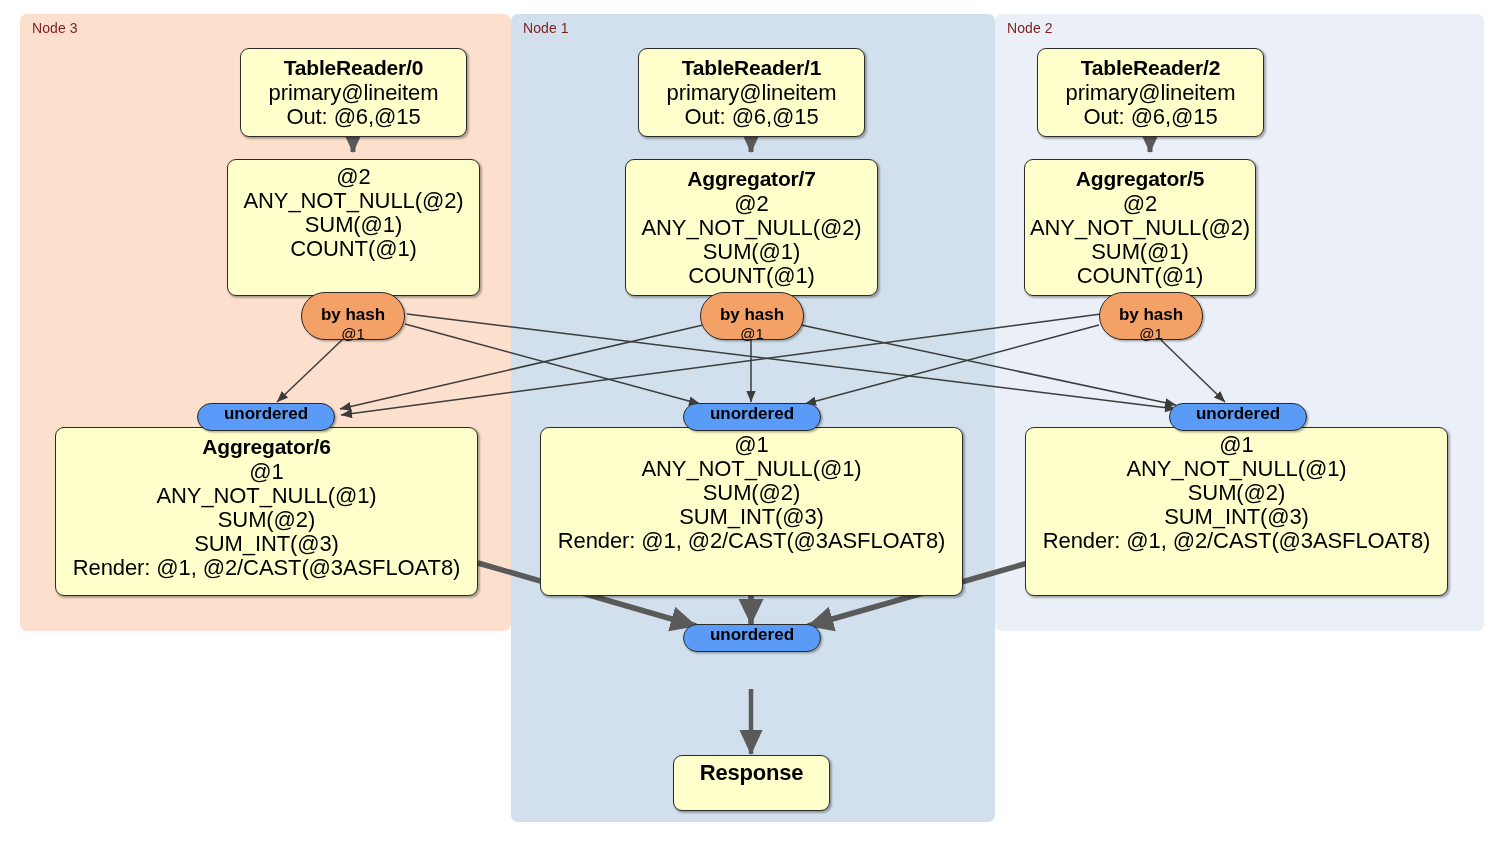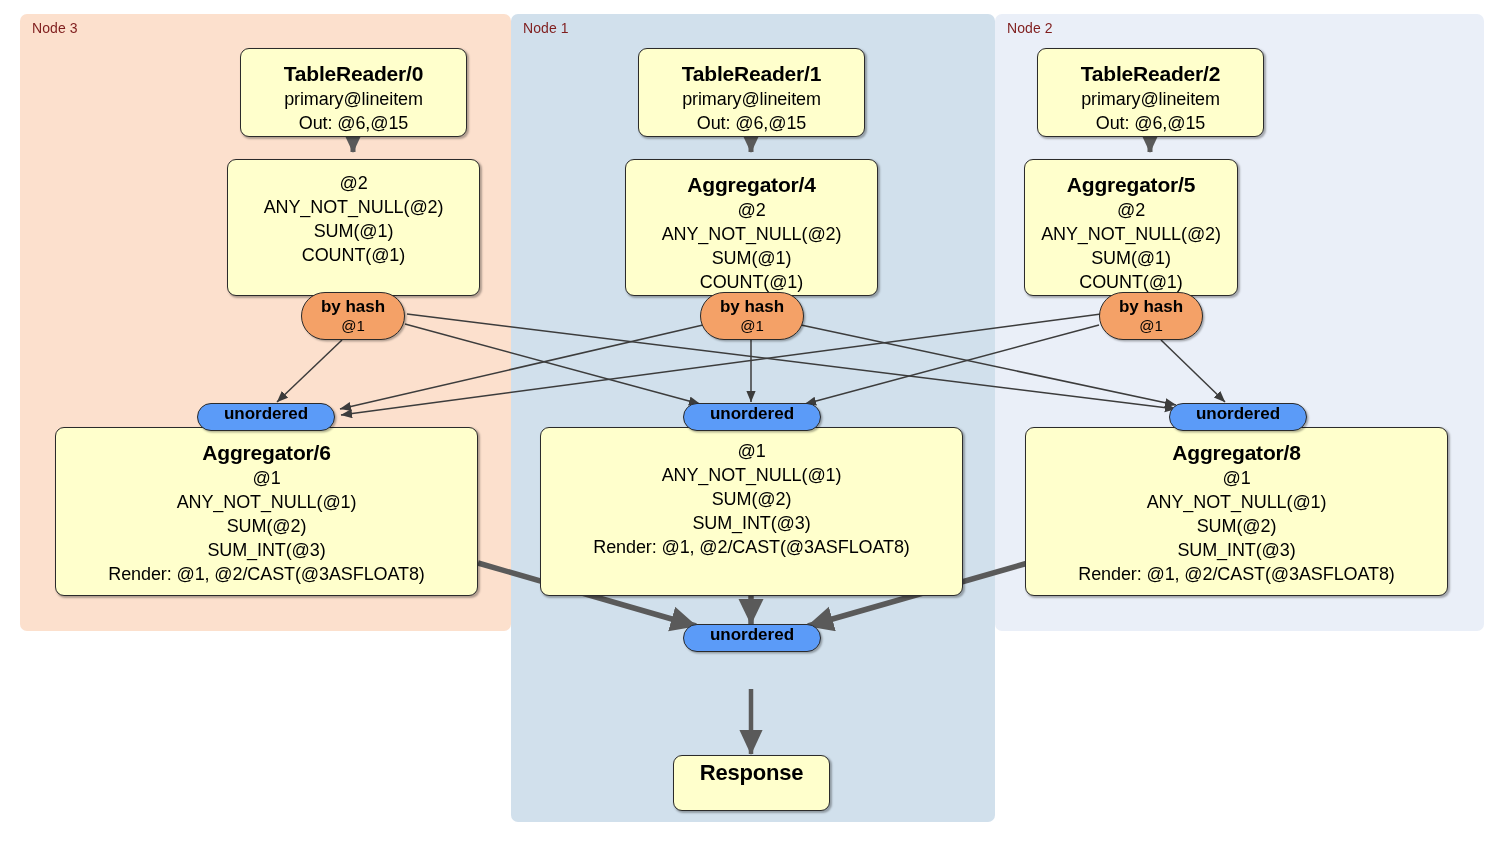--- a/index.html
+++ b/index.html
@@ -49,51 +49,51 @@
   
   .pbox {
     position: absolute;
     box-sizing: border-box;
     background: #ffffcc;
     border: 1.6px solid #2b2b2b;
     border-radius: 9px;
     box-shadow: 1.5px 1.5px 2px rgba(0,0,0,0.30);
     text-align: center;
     color: #000000;
-    padding-top: 11px;
+    padding-top: 5px;
   }
   .pbox .ptitle {
     display: block;
     font-weight: bold;
     font-size: 21px;
     line-height: 27px;
     letter-spacing: -0.2px;
   }
   .pbox .pline {
     display: block;
-    font-size: 18px;
+    font-size: 22px;
     line-height: 24px;
     letter-spacing: -0.1px;
   }
   .pbox.compact { padding-top: 2px; }
   .pbox.compact .ptitle { font-size: 22px; line-height: 30px; }
 
   
   .oval {
     position: absolute;
     box-sizing: border-box;
     border: 1.6px solid #2b2b2b;
     border-radius: 999px;
     text-align: center;
     box-shadow: 1.5px 1.5px 2px rgba(0,0,0,0.30);
     color: #000000;
   }
   .oval.byhash {
     background: #f4a167;
-    padding-top: 3px;
+    padding-top: 11px;
   }
   .oval.byhash .otitle {
     display: block;
     font-weight: bold;
     font-size: 17px;
     line-height: 21px;
   }
   .oval.byhash .osub {
     display: block;
     font-size: 15px;
@@ -226,21 +226,21 @@
     <span class="pline">Render: @1, @2/CAST(@3ASFLOAT8)</span>
   </div>
 
   <div class="pbox z-box" style="left:638px; top:48px; width:227px; height:89px;">
     <span class="ptitle">TableReader/1</span>
     <span class="pline">primary@lineitem</span>
     <span class="pline">Out: @6,@15</span>
   </div>
 
   <div class="pbox z-box" style="left:625px; top:159px; width:253px; height:137px;">
-    <span class="ptitle">Aggregator/4</span>
+    <span class="ptitle">Aggregator/7</span>
     <span class="pline">@2</span>
     <span class="pline">ANY_NOT_NULL(@2)</span>
     <span class="pline">SUM(@1)</span>
     <span class="pline">COUNT(@1)</span>
   </div>
 
   <div class="oval byhash z-top" style="left:700px; top:292px; width:104px; height:48px;">
     <span class="otitle">by hash</span>
     <span class="osub">@1</span>
   </div>
@@ -265,39 +265,38 @@
   <div class="pbox compact z-box" style="left:673px; top:755px; width:157px; height:56px;">
     <span class="ptitle">Response</span>
   </div>
 
   <div class="pbox z-box" style="left:1037px; top:48px; width:227px; height:89px;">
     <span class="ptitle">TableReader/2</span>
     <span class="pline">primary@lineitem</span>
     <span class="pline">Out: @6,@15</span>
   </div>
 
-  <div class="pbox z-box" style="left:1024px; top:159px; width:214px; height:137px;">
+  <div class="pbox z-box" style="left:1024px; top:159px; width:232px; height:137px;">
     <span class="ptitle">Aggregator/5</span>
     <span class="pline">@2</span>
     <span class="pline">ANY_NOT_NULL(@2)</span>
     <span class="pline">SUM(@1)</span>
     <span class="pline">COUNT(@1)</span>
   </div>
 
   <div class="oval byhash z-top" style="left:1099px; top:292px; width:104px; height:48px;">
     <span class="otitle">by hash</span>
     <span class="osub">@1</span>
   </div>
 
   <div class="oval unordered z-top" style="left:1169px; top:403px; width:138px; height:28px;">
     <span class="otitle">unordered</span>
   </div>
 
   <div class="pbox z-box" style="left:1025px; top:427px; width:423px; height:169px;">
-    <span class="ptitle">Aggregator/8</span>
     <span class="pline">@1</span>
     <span class="pline">ANY_NOT_NULL(@1)</span>
     <span class="pline">SUM(@2)</span>
     <span class="pline">SUM_INT(@3)</span>
     <span class="pline">Render: @1, @2/CAST(@3ASFLOAT8)</span>
   </div>
 
 </div>
 
 </body></html>

